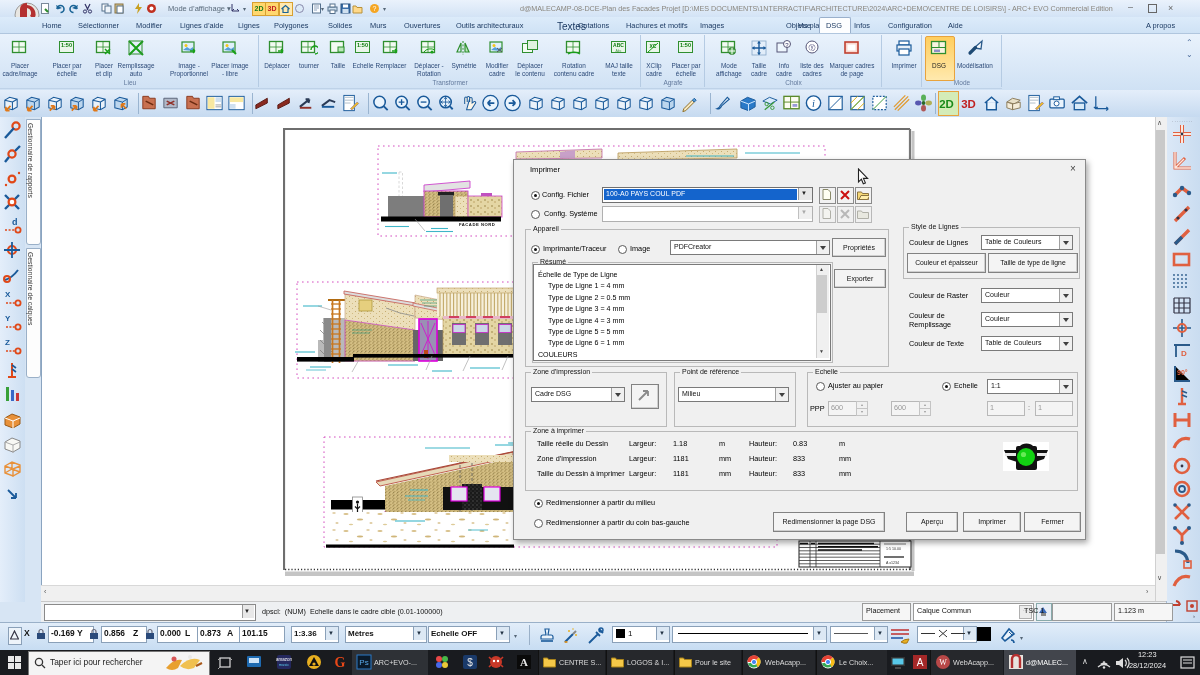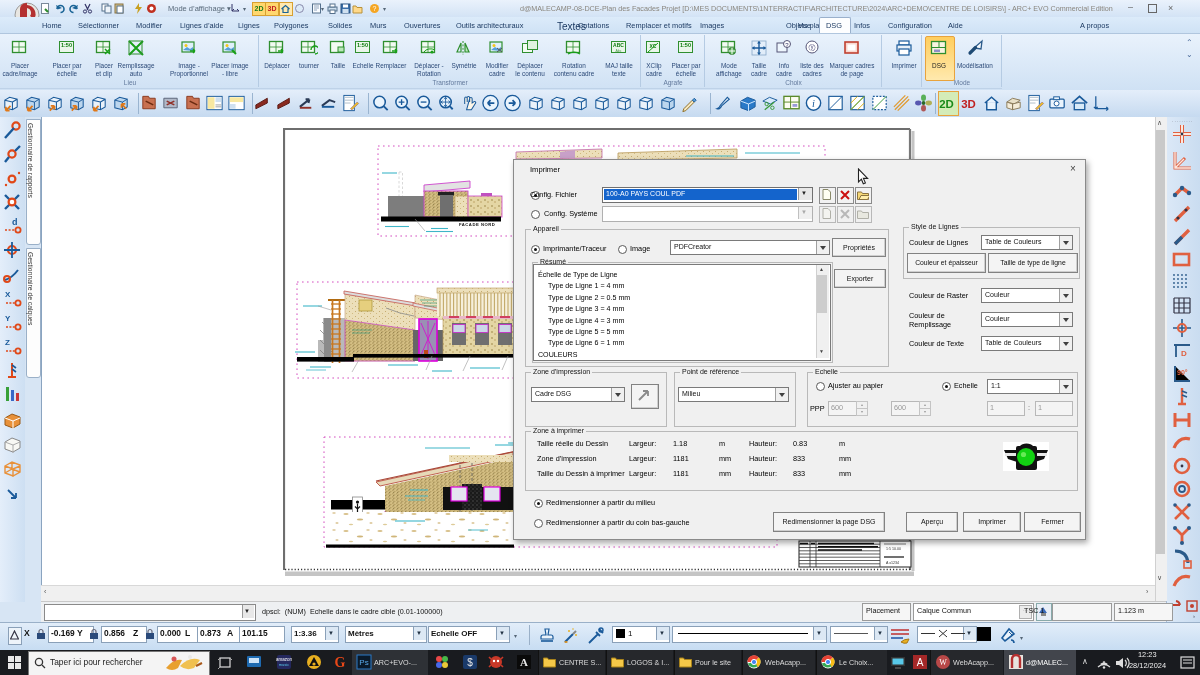--- a/index.html
+++ b/index.html
@@ -105,30 +105,30 @@
 <div class="tx" style="left:136px;top:21px;font-size:7.4px;color:#17355e;">Modifier</div>
 <div class="tx" style="left:180px;top:21px;font-size:7.4px;color:#17355e;">Lignes d’aide</div>
 <div class="tx" style="left:238px;top:21px;font-size:7.4px;color:#17355e;">Lignes</div>
 <div class="tx" style="left:274px;top:21px;font-size:7.4px;color:#17355e;">Polygones</div>
 <div class="tx" style="left:328px;top:21px;font-size:7.4px;color:#17355e;">Solides</div>
 <div class="tx" style="left:370px;top:21px;font-size:7.4px;color:#17355e;">Murs</div>
 <div class="tx" style="left:404px;top:21px;font-size:7.4px;color:#17355e;">Ouvertures</div>
 <div class="tx" style="left:456px;top:21px;font-size:7.4px;color:#17355e;">Outils architecturaux</div>
 <div class="tx" style="left:540px;top:21px;font-size:10px;color:#17355e;margin-left:17px;">Textes</div>
 <div class="tx" style="left:578px;top:21px;font-size:7.4px;color:#17355e;">Cotations</div>
-<div class="tx" style="left:626px;top:21px;font-size:7.4px;color:#17355e;">Remplacer et motifs</div>
+<div class="tx" style="left:626px;top:21px;font-size:7.4px;color:#17355e;">Hachures et motifs</div>
 <div class="tx" style="left:700px;top:21px;font-size:7.4px;color:#17355e;">Images</div>
 <div class="tx" style="left:738px;top:21px;font-size:7.4px;color:#17355e;margin-left:48px;">Objets placés</div>
 <div class="tx" style="left:798px;top:21px;font-size:7.4px;color:#17355e;">Vue</div>
 <div class="a" style="left:819px;top:17px;width:30px;height:16px;background:#fdfeff;border:1px solid #9ab0cc;border-bottom:none;border-radius:2px 2px 0 0;"></div>
 <div class="tx" style="left:826px;top:21px;font-size:7.4px;color:#17355e;">DSG</div>
 <div class="tx" style="left:854px;top:21px;font-size:7.4px;color:#17355e;">Infos</div>
 <div class="tx" style="left:888px;top:21px;font-size:7.4px;color:#17355e;">Configuration</div>
 <div class="tx" style="left:948px;top:21px;font-size:7.4px;color:#17355e;">Aide</div>
-<div class="tx" style="left:1080px;top:21px;font-size:7.4px;color:#17355e;">A propos</div>
+<div class="tx" style="left:1146px;top:21px;font-size:7.4px;color:#17355e;">A propos</div>
 <div class="a" style="left:0;top:33px;width:1200px;height:57px;background:linear-gradient(#e9f2fc,#cfe1f4);border-top:1px solid #b0c6de;border-bottom:1px solid #a8c0da;"></div>
 <div class="a" style="left:258px;top:35px;width:1px;height:52px;background:#b5cbe3;"></div>
 <div class="glabel" style="left:2px;top:79px;width:256px;">Lieu</div>
 <div class="a" style="left:640px;top:35px;width:1px;height:52px;background:#b5cbe3;"></div>
 <div class="glabel" style="left:260px;top:79px;width:380px;">Transformer</div>
 <div class="a" style="left:704px;top:35px;width:1px;height:52px;background:#b5cbe3;"></div>
 <div class="glabel" style="left:642px;top:79px;width:62px;">Agrafe</div>
 <div class="a" style="left:881px;top:35px;width:1px;height:52px;background:#b5cbe3;"></div>
 <div class="glabel" style="left:706px;top:79px;width:175px;">Choix</div>
 <div class="a" style="left:921px;top:35px;width:1px;height:52px;background:#b5cbe3;"></div>
@@ -861,21 +861,21 @@
     <path d="M800 543.5 h8 M811 543.5 h4" stroke="#111" stroke-width="1.4"></path>
     <path d="M884 544 h22" stroke="#555" stroke-width="0.8"></path>
     <text x="886" y="550" font-size="3.6" fill="#333" font-family="Liberation Sans">1:5  10.00</text>
     <path d="M884 557 h20" stroke="#111" stroke-width="1.2"></path>
     <text x="886" y="564" font-size="3.6" fill="#333" font-family="Liberation Sans">A  x1234</text>
   </svg>
 <div class="a" style="left:513px;top:159px;width:571px;height:379px;background:#f0f0f0;border:1px solid #8a8a8a;box-shadow:2px 3px 6px rgba(0,0,0,0.35);z-index:10;" id="dlg">
     <div class="dt" style="left:16px;top:5px;font-size:7.6px;">Imprimer</div>
     <div class="dt" style="left:556px;top:3px;font-size:10px;color:#444;">×</div>
     <div class="rad on" style="left:17px;top:31px;"></div>
-    <div class="dt" style="left:16px;top:30px;">Config. Fichier</div>
+    <div class="dt" style="left:28px;top:30px;">Config. Fichier</div>
     <div class="rad" style="left:17px;top:50px;"></div>
     <div class="dt" style="left:30px;top:49px;">Config. Système</div>
     <div class="a" style="left:88px;top:27px;width:209px;height:14px;background:#fff;border:1px solid #707070;"></div>
     <div class="a" style="left:90px;top:29px;width:193px;height:11px;background:#1464cc;"></div>
     <div class="dt" style="left:92px;top:30px;color:#fff;font-size:7px;">100-A0 PAYS COUL PDF</div>
     <div class="a" style="left:284px;top:28px;width:13px;height:12px;background:#e8e8e8;border-left:1px solid #999;"></div>
     <div class="dt" style="left:287px;top:30px;font-size:6px;color:#222;">▼</div>
     <div class="a" style="left:305px;top:27px;width:15px;height:15px;background:#f2f2f2;border:1px solid #8a8a8a;"></div>
     <svg class="a" style="left:308px;top:29px" width="10" height="11">
       <path d="M1 0.5 h5 l2.5 2.5 V10.5 H1z" fill="#fffff2" stroke="#8a8a6a"></path>

